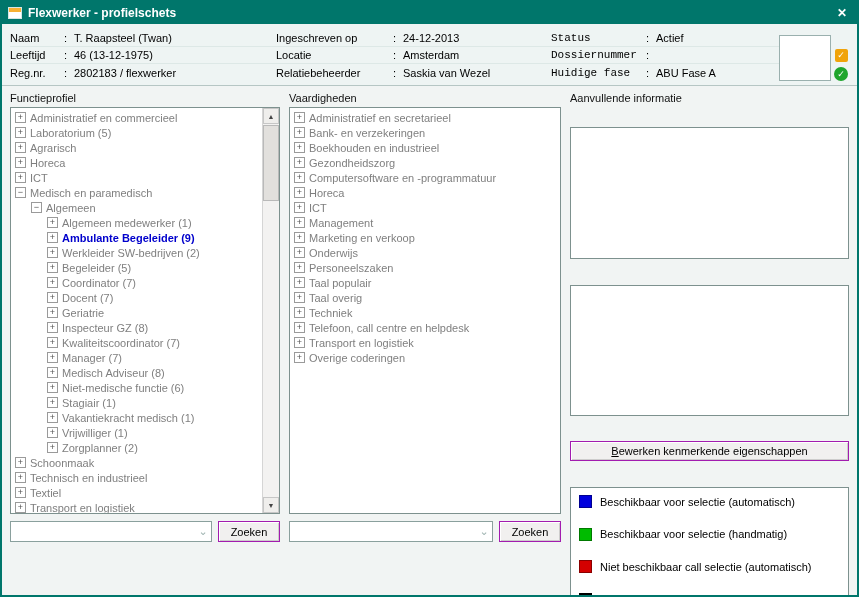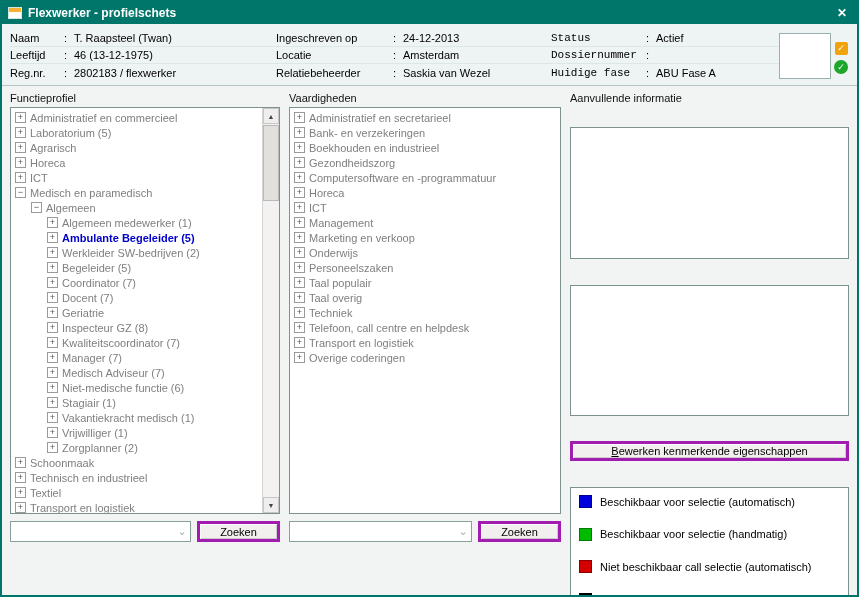--- a/index.html
+++ b/index.html
@@ -23,21 +23,21 @@
     border: 1px solid #d6e6e4; flex: none;
   }
   .close-btn {
     margin-left: auto; width: 18px; text-align: center;
     font-size: 12px; font-weight: bold; cursor: default;
   }
   
   .header {
     display: flex; background: #eef4f3;
     border-bottom: 1px solid #b6c6c4;
-    padding: 6px 6px 4px 8px; height: 62px;
+    padding: 6px 6px 4px 8px; height: 62px; align-items: flex-end;
   }
   .header-fields { flex: 1; }
   .header-row {
     display: flex; height: 17px; align-items: center;
     font-size: 11px; color: #000; border-bottom: 1px solid #dde8e6;
   }
   .header-row:last-child { border-bottom: none; }
   .field { display: flex; white-space: nowrap; overflow: hidden; }
   .field.c1 { width: 247px; }
   .field.c2 { width: 275px; margin-left: 19px; }
@@ -102,26 +102,26 @@
     flex: 1; height: 21px; background: #fff; border: 1px solid #8aa09d;
     display: flex; align-items: center;
   }
   .combo input {
     flex: 1; border: none; outline: none; height: 100%;
     font-size: 11px; padding: 0 4px; background: transparent;
     font-family: inherit; min-width: 0;
   }
   .combo-chevron { width: 16px; text-align: center; color: #9fb4b1; font-size: 11px; }
   .btn {
-    background: #f1f0ef; border: 3px solid #a21caf; font-size: 11px;
+    background: #f1f0ef; border: 1px solid #a21caf; font-size: 11px;
     font-family: inherit; color: #000;
     box-shadow: inset 1px 1px 0 rgba(255,255,255,.95), inset -1px -1px 0 rgba(0,0,0,.15);
     cursor: default;
   }
-  .btn-zoeken { width: 83px; height: 21px; }
+  .btn-zoeken { width: 62px; height: 21px; }
   
   .info-box { background: #fff; border: 1px solid #7d918e; margin-bottom: 6px; }
   .box-aanvullende { height: 132px; }
   .box-kenmerkende { height: 131px; margin-bottom: 5px; }
   .btn-bewerken { width: 100%; height: 20px; margin-bottom: 6px; }
   .accel { display: block; width: 100%; text-align: center; }
   .accel::first-letter { text-decoration: underline; }
   .legend-box {
     background: #fff; border: 1px solid #7d918e; height: 127px;
     padding: 7px 8px; display: flex; flex-direction: column;
@@ -248,21 +248,21 @@
               <span class="tree-label">Algemeen</span>
             </div>
 
             <div class="tree-row" style="padding-left: 36px;">
               <span class="toggle-box">+</span>
               <span class="tree-label">Algemeen medewerker (1)</span>
             </div>
 
             <div class="tree-row" style="padding-left: 36px;">
               <span class="toggle-box">+</span>
-              <span class="tree-label selected">Ambulante Begeleider (5)</span>
+              <span class="tree-label selected">Ambulante Begeleider (9)</span>
             </div>
 
             <div class="tree-row" style="padding-left: 36px;">
               <span class="toggle-box">+</span>
               <span class="tree-label">Werkleider SW-bedrijven (2)</span>
             </div>
 
             <div class="tree-row" style="padding-left: 36px;">
               <span class="toggle-box">+</span>
               <span class="tree-label">Begeleider (5)</span>
@@ -293,21 +293,21 @@
               <span class="tree-label">Kwaliteitscoordinator (7)</span>
             </div>
 
             <div class="tree-row" style="padding-left: 36px;">
               <span class="toggle-box">+</span>
               <span class="tree-label">Manager (7)</span>
             </div>
 
             <div class="tree-row" style="padding-left: 36px;">
               <span class="toggle-box">+</span>
-              <span class="tree-label">Medisch Adviseur (7)</span>
+              <span class="tree-label">Medisch Adviseur (8)</span>
             </div>
 
             <div class="tree-row" style="padding-left: 36px;">
               <span class="toggle-box">+</span>
               <span class="tree-label">Niet-medische functie (6)</span>
             </div>
 
             <div class="tree-row" style="padding-left: 36px;">
               <span class="toggle-box">+</span>
               <span class="tree-label">Stagiair (1)</span>

